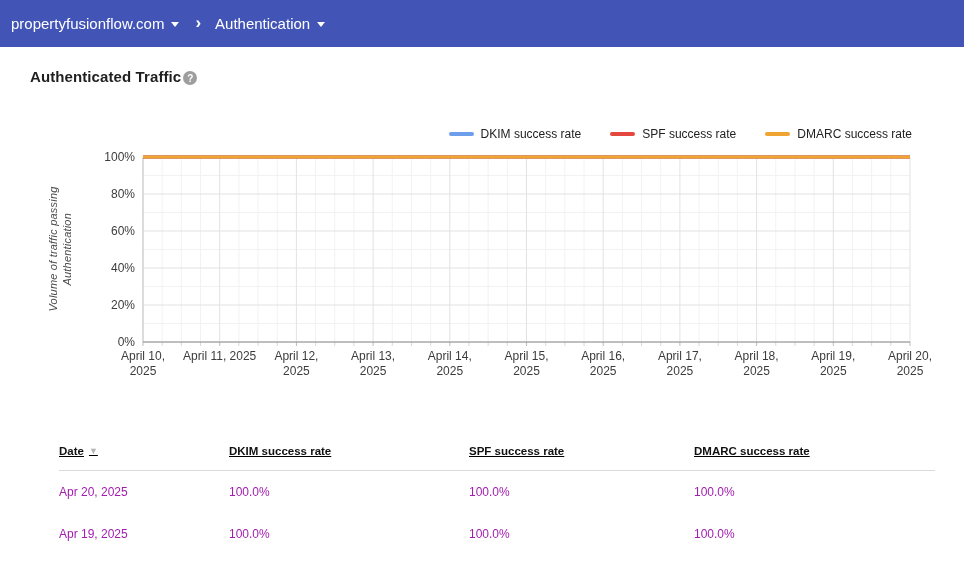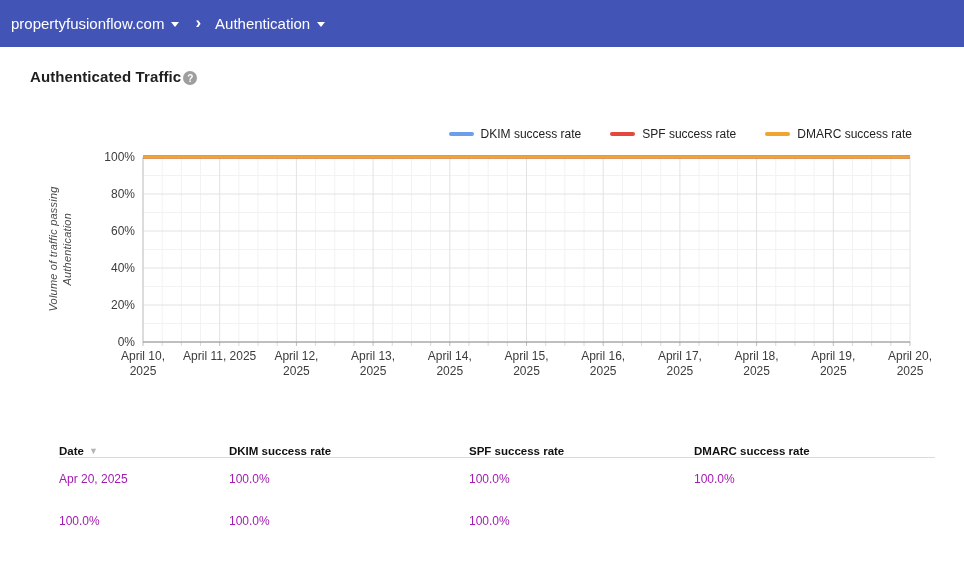--- a/index.html
+++ b/index.html
@@ -44,21 +44,21 @@
     position:absolute; left:46px; top:100px; transform:translateY(-50%) ;
     writing-mode:vertical-rl; transform:translateY(-50%) rotate(180deg);
     font-size:11px; font-style:italic; color:#4a4a4a; text-align:center; line-height:14px;
     letter-spacing:.2px;
   }
 
   
   .table-section { margin:60px 0 0 59px; width:876px; font-size:12px; }
   .thead {
     display:grid; grid-template-columns:170px 240px 225px 1fr;
-    border-bottom:1px solid #dadada;
+    padding-bottom:13px; border-bottom:1px solid #dadada;text-decoration:underline;
   }
   .th { font-weight:bold; color:#111; font-size:11.5px; display:flex; align-items:center; gap:5px; }
   .th-sortable { cursor:pointer; }
   .sort-icon { color:#b5b5b5; font-size:9px; }
   .trow {
     display:grid; grid-template-columns:170px 240px 225px 1fr;
     height:42px; align-items:center; color:#a21caf;
   }
 </style>
 </head>
@@ -241,17 +241,18 @@
     <div class="th">SPF success rate</div>
     <div class="th">DMARC success rate</div>
   </div>
   <div class="trow">
     <div>Apr 20, 2025</div>
     <div>100.0%</div>
     <div>100.0%</div>
     <div>100.0%</div>
   </div>
   <div class="trow">
+    <div>Apr 19, 2025</div>
     <div>100.0%</div>
     <div>100.0%</div>
     <div>100.0%</div>
   </div>
 </div>
 
 </body></html>

